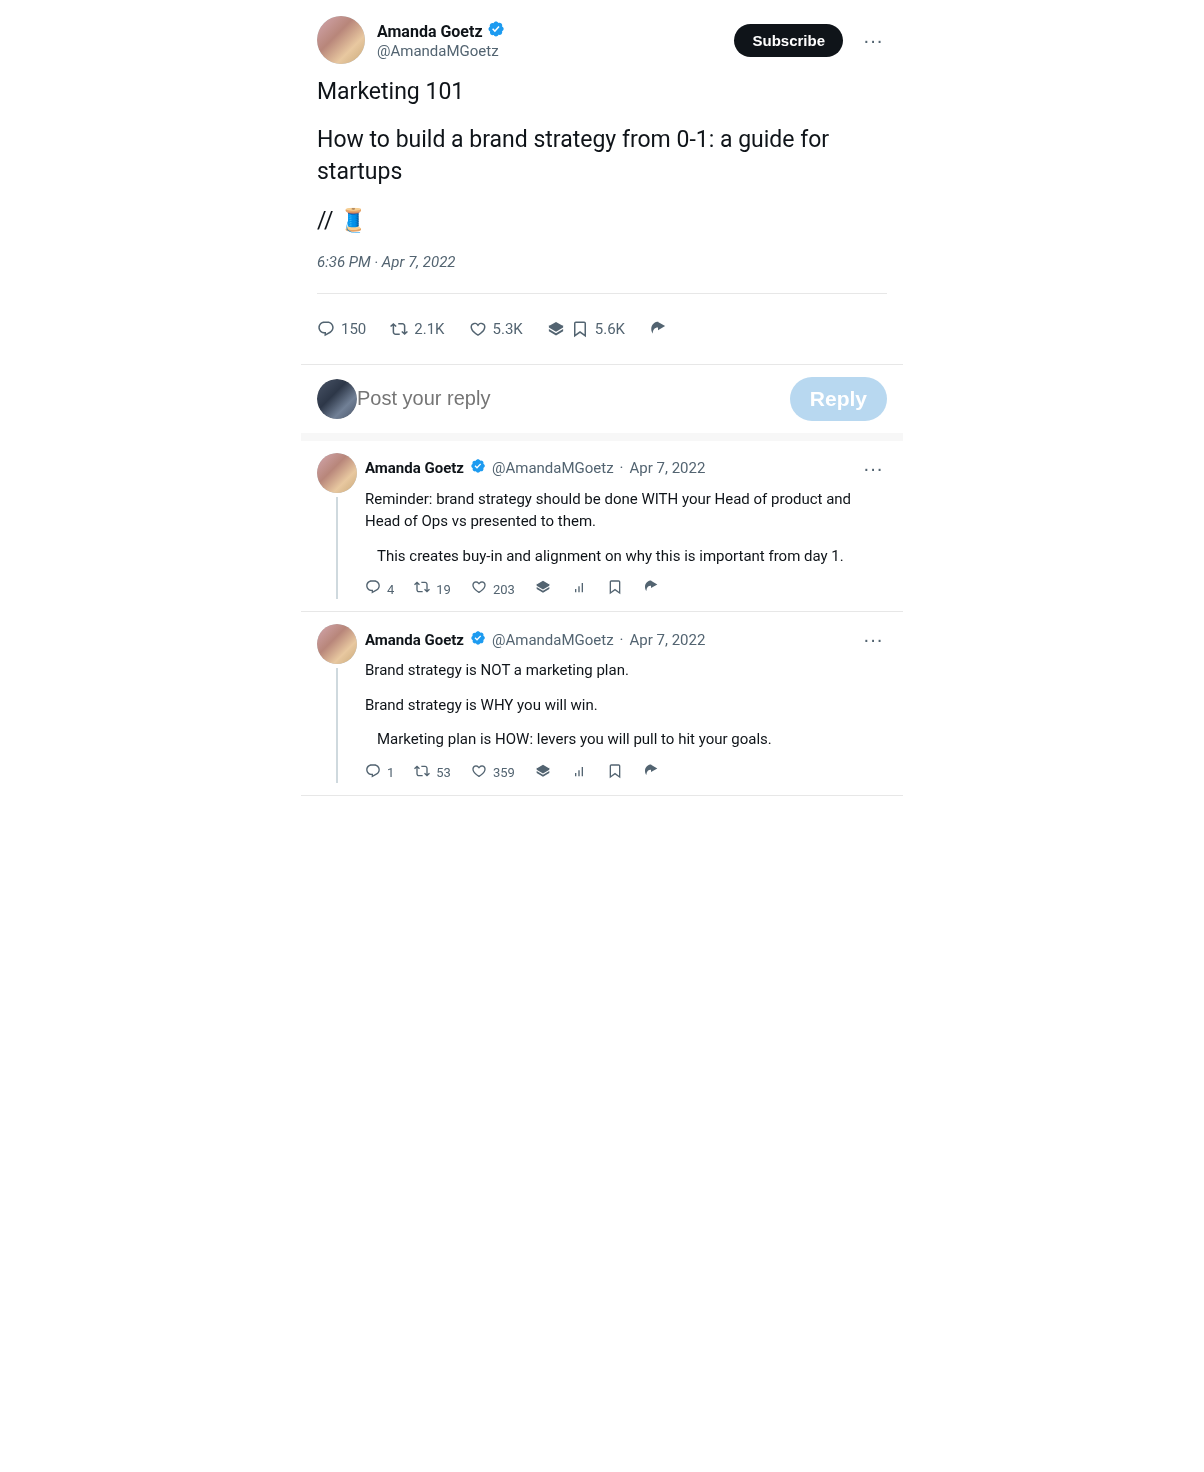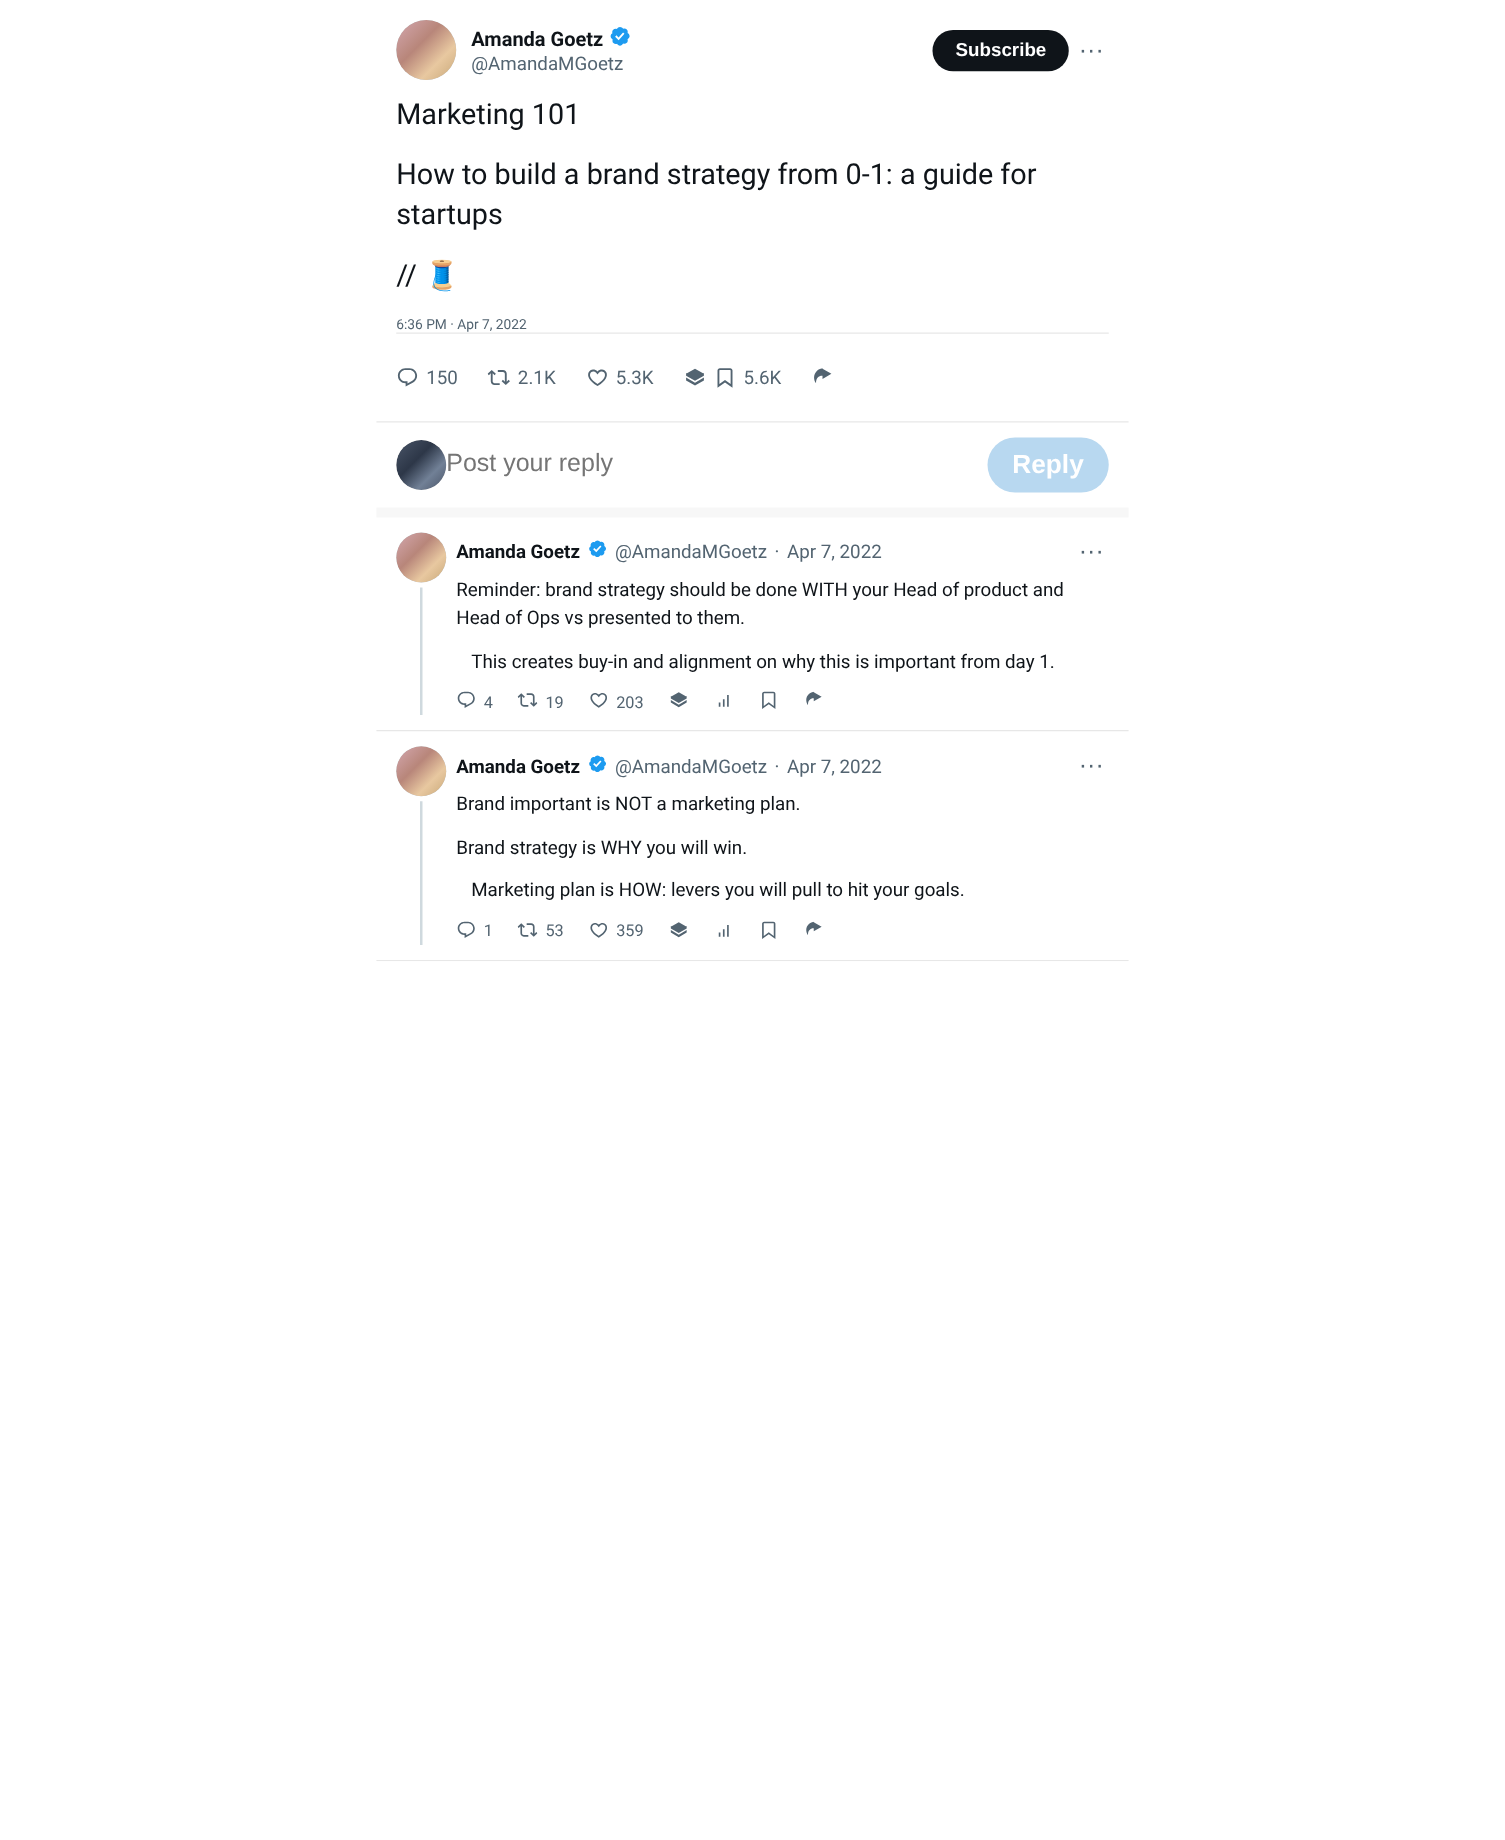--- a/index.html
+++ b/index.html
@@ -71,21 +71,21 @@
       font-size: 16px;
     }
 
     .author-handle {
       color: #536471;
       font-size: 15px;
     }
 
     .header-actions {
       display: flex;
-      gap: 4px;
+      gap: 16px;
     }
 
     .subscribe-btn {
       background: #0f1419;
       color: #fff;
       border: none;
       border-radius: 9999px;
       padding: 8px 18px;
       font-size: 15px;
       font-weight: 700;
@@ -106,22 +106,23 @@
       line-height: 1.4;
       margin-bottom: 16px;
     }
 
     .tweet-content p {
       margin-bottom: 16px;
     }
 
     .tweet-time {
       color: #536471;
-      font-size: 11px;
-      margin-bottom: 0;
+      font-size: 15px;
+      margin-bottom: 22px;
+      font-style: italic;
     }
 
     .tweet-stats {
       display: flex;
       align-items: center;
       border-top: 1px solid #e7e7e7;
       padding: 26px 0;
       gap: 24px;
     }
 
@@ -479,21 +480,21 @@
               <path d="M22.25 12c0-1.43-.88-2.67-2.19-3.34.46-1.39.2-2.9-.81-3.91-1.01-1-2.52-1.27-3.91-.81C14.67 2.88 13.43 2 12 2s-2.67.88-3.34 2.19c-1.39-.46-2.9-.2-3.91.81s-1.27 2.52-.81 3.91C2.88 9.33 2 10.57 2 12s.88 2.67 2.19 3.34c-.46 1.39-.2 2.9.81 3.91s2.52 1.27 3.91.81C9.33 21.12 10.57 22 12 22s2.67-.88 3.34-2.19c1.39.46 2.9.2 3.91-.81s1.27-2.52.81-3.91c1.31-.67 2.19-1.91 2.19-3.34zm-11.71 4.2L6.8 12.46l1.41-1.42 2.26 2.26 4.8-5.23 1.47 1.36-6.2 6.77z" fill="#1d9bf0"></path>
             </svg>
           </span>
           <span class="reply-handle">@AmandaMGoetz</span>
           <span class="reply-time">·</span>
           <span class="reply-time">Apr 7, 2022</span>
         </div>
         <button class="more-btn">···</button>
       </div>
       <div class="reply-text">
-        <p>Brand important is NOT a marketing plan.</p>
+        <p>Brand strategy is NOT a marketing plan.</p>
         <p>Brand strategy is WHY you will win.</p>
         <p>Marketing plan is HOW: levers you will pull to hit your goals.</p>
       </div>
       <div class="reply-actions">
         <div class="action-item">
           <span class="action-icon">
             <svg width="16" height="16" viewBox="0 0 24 24">
               <path d="M1.751 10c0-4.42 3.584-8 8.005-8h4.366c4.49 0 8.129 3.64 8.129 8.13 0 2.96-1.607 5.68-4.196 7.11l-8.054 4.46v-3.69h-.067c-4.49.1-8.183-3.51-8.183-8.01zm8.005-6c-3.317 0-6.005 2.69-6.005 6 0 3.37 2.77 6.08 6.138 6.01l.351-.01h1.761v2.3l5.087-2.81c1.951-1.08 3.163-3.13 3.163-5.36 0-3.39-2.744-6.13-6.129-6.13H9.756z"></path>
             </svg>
           </span>

